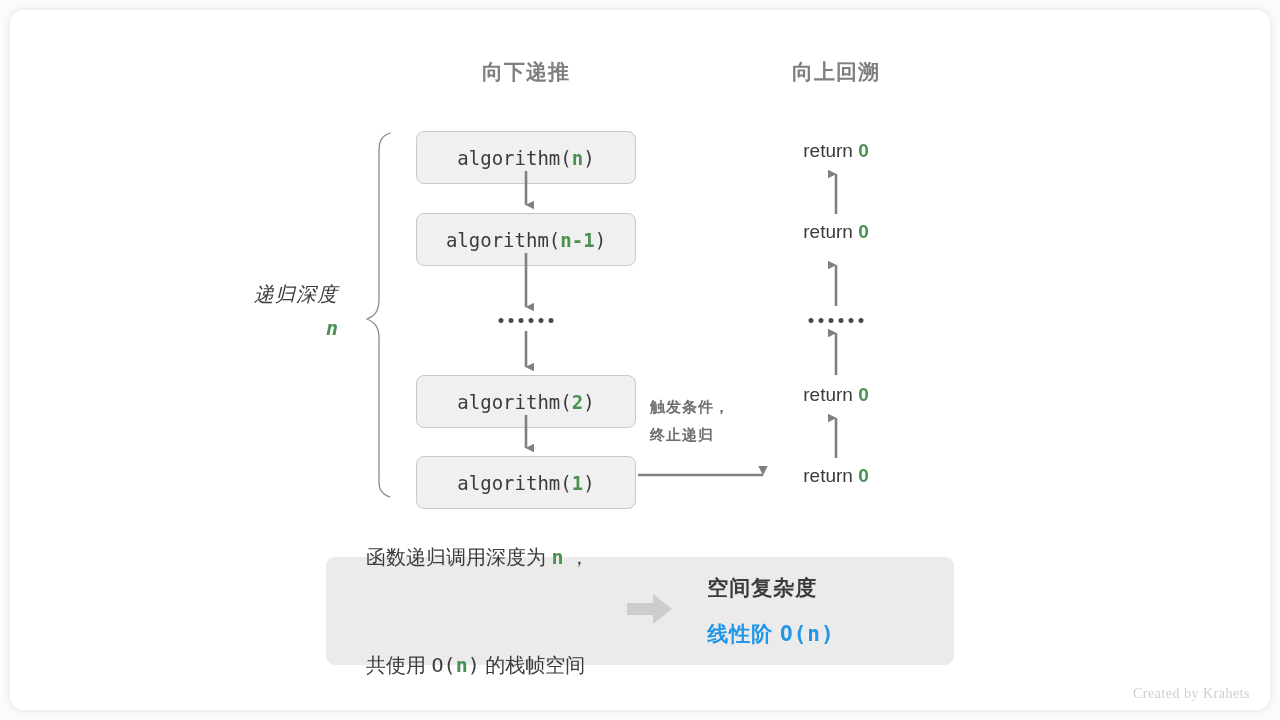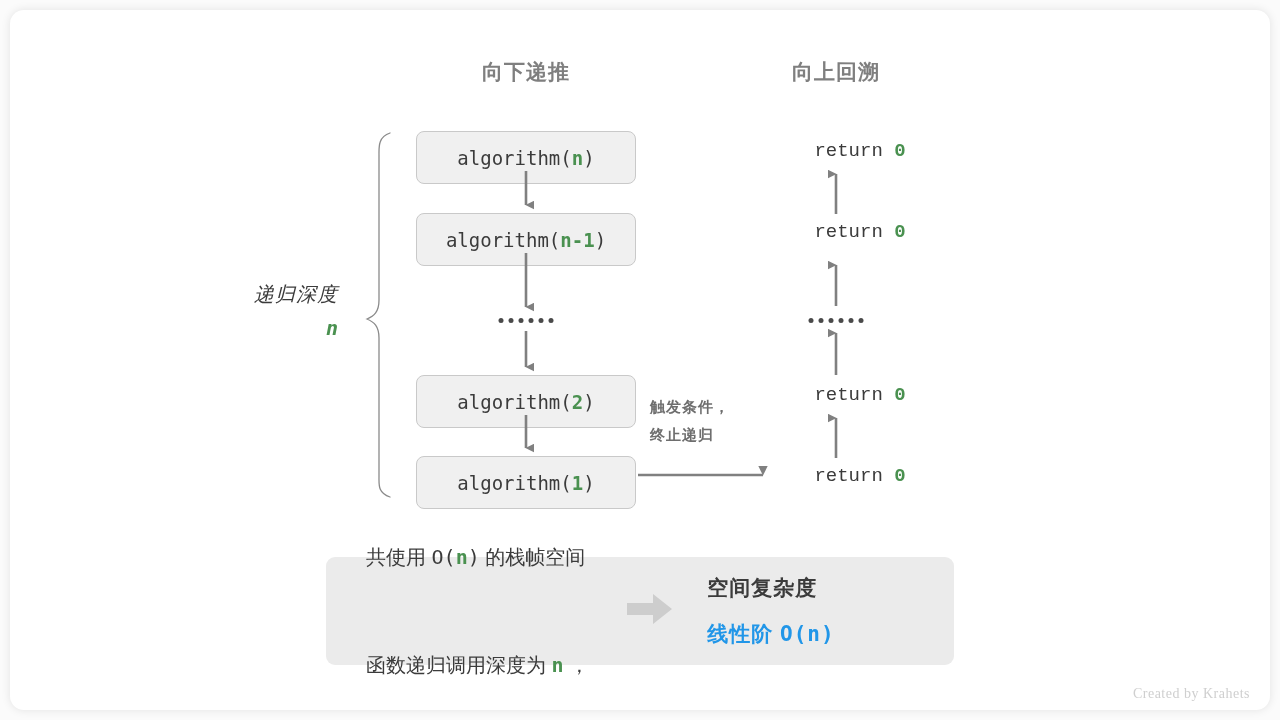--- a/index.html
+++ b/index.html
@@ -71,25 +71,24 @@
   #box-n    { top: 131px; }
   #box-n1   { top: 213px; }
   #box-2    { top: 375px; }
   #box-1    { top: 456px; }
 
   
   .retlabel {
     position: absolute;
     left: 836px;
     transform: translateX(-50%);
-    font-family: Liberation Mono, monospace;
+    font-family: Liberation Sans, sans-serif;
     font-size: 19px;
     color: #3b3b3b;
     white-space: pre;
-    margin-left: 24px;
   }
   .retlabel .zero {
     color: #4a9150;
     font-weight: bold;
   }
   #ret-1 { top: 140px; }
   #ret-2 { top: 221px; }
   #ret-3 { top: 384px; }
   #ret-4 { top: 465px; }
 
@@ -323,22 +322,22 @@
                L379,300
                C379,312 374,316 367,319
                C374,322 379,326 379,338
                L379,477
                C379,485 378,493 390,497" fill="none" stroke="#8a8a8a" stroke-width="1.3" stroke-linecap="round"></path>
     </g>
   </svg>
 
   <div id="summary">
     <div id="summary-left">
+      <div><span>函数递归调用深度为 </span><span class="g">n</span><span> ，</span></div>
       <div><span>共使用 </span><span class="mono">O(</span><span class="g">n</span><span class="mono">)</span><span> 的栈帧空间</span></div>
-      <div><span>函数递归调用深度为 </span><span class="g">n</span><span> ，</span></div>
     </div>
 
     <div id="block-arrow">
       <svg width="46" height="32" viewBox="0 0 46 32">
         <path d="M0,10 L26,10 L26,1 L45,16 L26,31 L26,22 L0,22 Z" fill="#cdcdcd"></path>
       </svg>
     </div>
 
     <div id="summary-right">
       <span class="title">空间复杂度</span>

